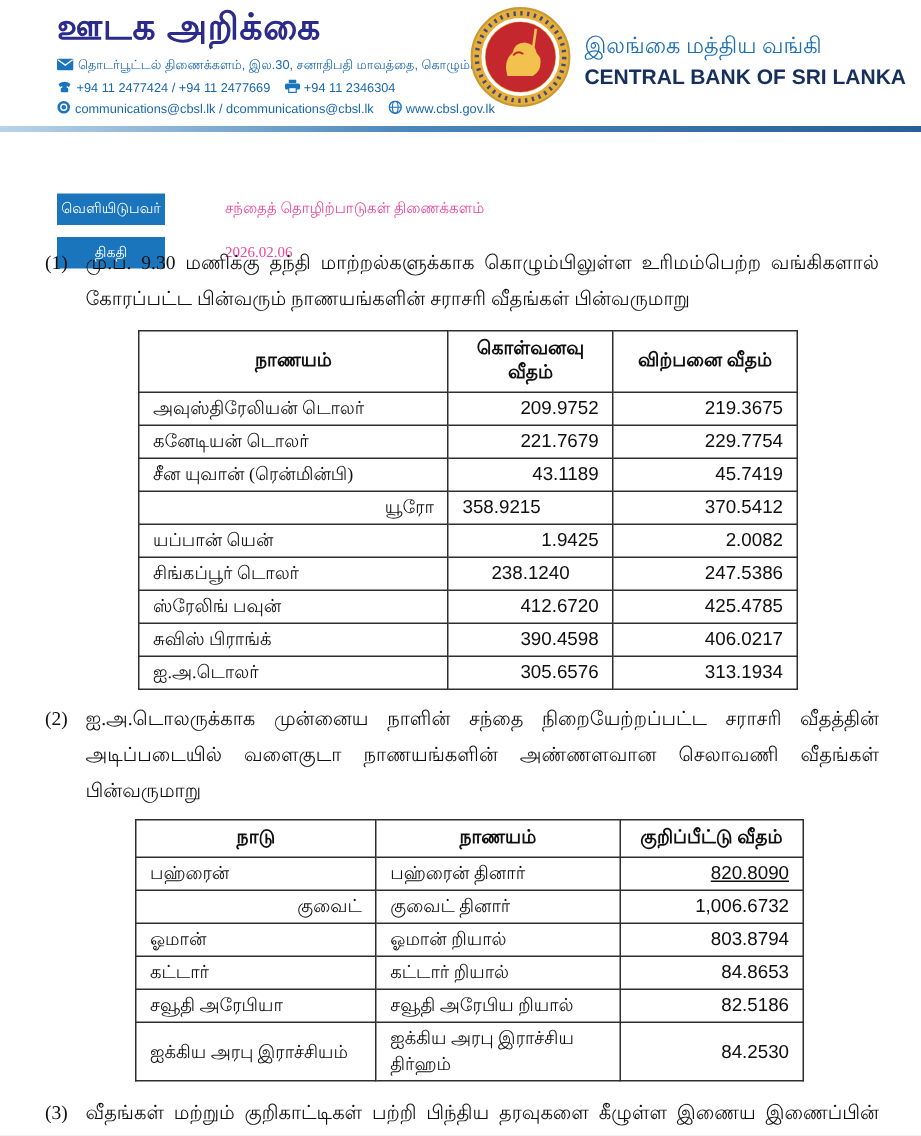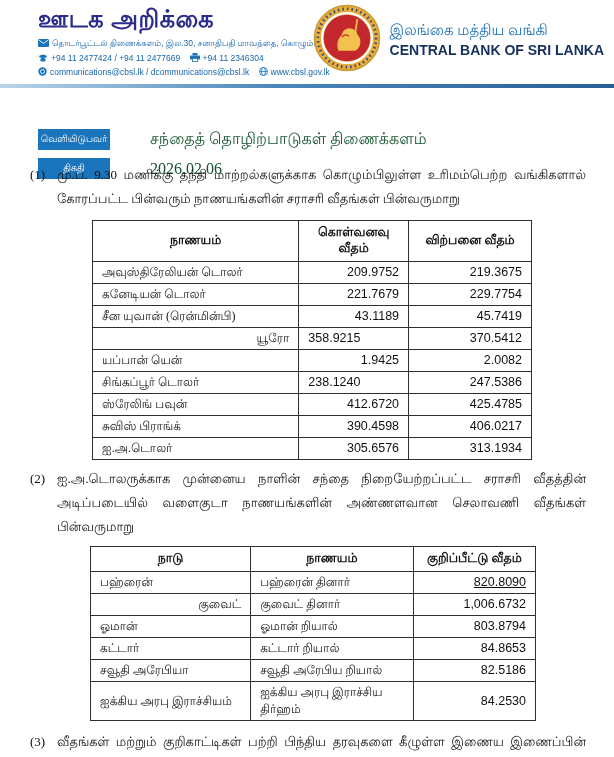--- a/index.html
+++ b/index.html
@@ -20,21 +20,21 @@
   .bank-en{font-family:"Liberation Sans",sans-serif;font-weight:bold;font-size:14px;
         color:#16305e;line-height:19px;}
   .divider{position:absolute;top:84px;left:0;width:614px;height:4px;
         background:linear-gradient(90deg,#b9d4ea,#4a86ba 45%,#285f96);}
   
   .meta{position:absolute;top:106px;left:38px;margin-top:23px;}
   .meta-row{display:flex;align-items:center;margin-bottom:8px;}
   .meta-label{width:72px;height:21px;background:#1b75bc;color:#ffffff;
         font-family:"Liberation Sans",sans-serif;font-size:9.5px;
         display:flex;align-items:center;justify-content:center;flex:none;}
-  .meta-value{margin-left:40px;font-size:16px;color:#14532d;}
+  .meta-value{margin-left:40px;font-size:10px;color:#ec4899;}
   
   .content{position:absolute;top:163px;left:30px;width:556px;}
   .para{display:flex;font-size:13px;line-height:24px;text-align:justify;}
   .para-num{width:27px;flex:none;}
   .para-text{flex:1;}
   .tbl-wrap1{margin:9px 0 0 62px;}
   .tbl-wrap2{margin:7px 0 0 60px;}
   table{border-collapse:collapse;font-size:12px;table-layout:fixed;border-radius:16px;}
   .t1{width:440px;}
   .t2{width:446px;}
@@ -167,21 +167,21 @@
               <td style="text-align: left;">358.9215</td>
               <td style="text-align: right;">370.5412</td>
             </tr>
             <tr>
               <td style="text-align: left;">யப்பான் யென்</td>
               <td style="text-align: right;">1.9425</td>
               <td style="text-align: right;">2.0082</td>
             </tr>
             <tr>
               <td style="text-align: left;">சிங்கப்பூர் டொலர்</td>
-              <td style="text-align: left;">238.1240</td>
+              <td style="text-align: center;">238.1240</td>
               <td style="text-align: right;">247.5386</td>
             </tr>
             <tr>
               <td style="text-align: left;">ஸ்ரேலிங் பவுன்</td>
               <td style="text-align: right;">412.6720</td>
               <td style="text-align: right;">425.4785</td>
             </tr>
             <tr>
               <td style="text-align: left;">சுவிஸ் பிராங்க்</td>
               <td style="text-align: right;">390.4598</td>

